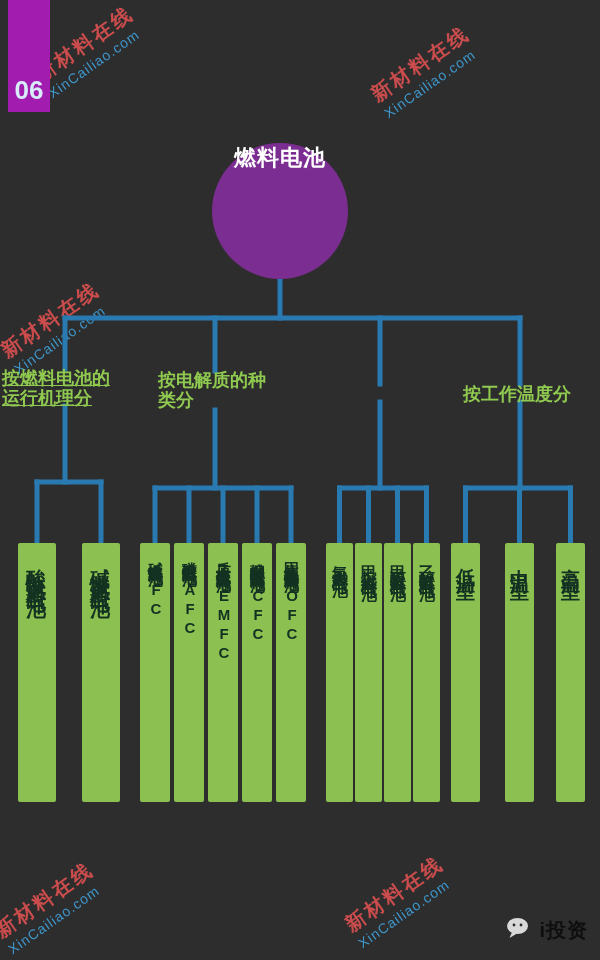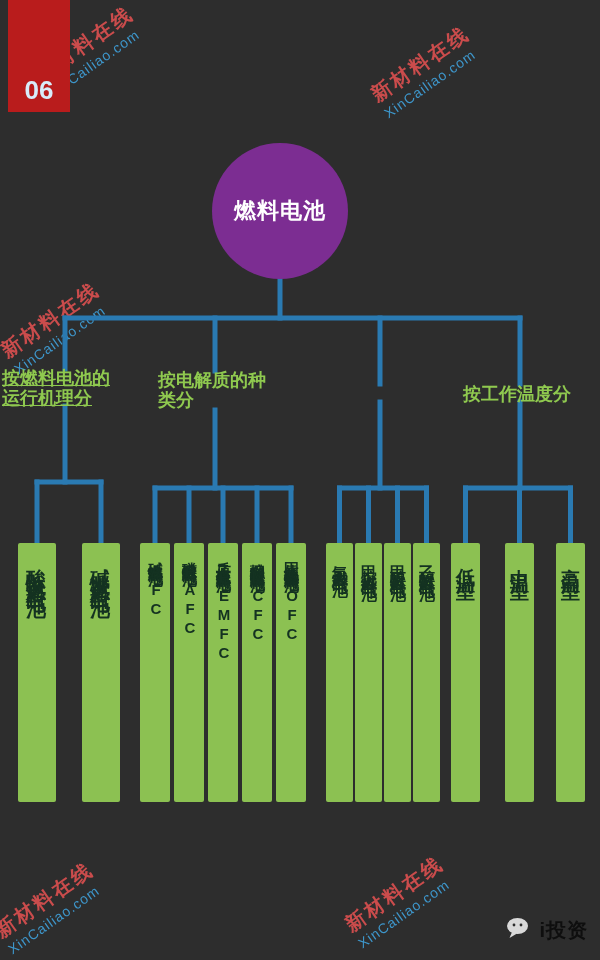--- a/index.html
+++ b/index.html
@@ -7,27 +7,27 @@
   body { font-family:"Liberation Sans","DejaVu Sans",sans-serif; }
 
   .stage { position:relative; width:600px; height:960px; background:#2d2d2d; overflow:hidden; margin:0 auto; }
 
   
   .watermark { position:absolute; transform:rotate(-35deg); transform-origin:left center; opacity:.92; pointer-events:none; }
   .wm-red  { color:#d94f4f; font-size:20px; font-weight:bold; letter-spacing:3px; white-space:nowrap; }
   .wm-blue { color:#3f9fd8; font-size:14px; letter-spacing:1px; white-space:nowrap; }
 
   
-  .badge { position:absolute; left:8px; top:0; width:62px; height:112px; background:#b91c1c; }
+  .badge { position:absolute; left:8px; top:0; width:42px; height:112px; background:#a21caf; }
   .badge .num { position:absolute; bottom:6px; left:0; width:100%; text-align:center; color:#d8ecfa; font-size:26px; font-weight:bold; }
   .page-title { position:absolute; left:60px; top:76px; color:#ffffff; font-size:27px; font-weight:bold; letter-spacing:2px; }
 
   
   .root-node { position:absolute; left:212px; top:143px; width:136px; height:136px; border-radius:50%;
-    background:#7c2d92; display:flex; align-items:center; justify-content:center;
+    background:#7c2d92; display:flex; justify-content:center;
     color:#ffffff; font-size:22px; font-weight:bold; letter-spacing:1px; }
 
   
   .lines { position:absolute; left:0; top:0; }
 
   
   .branch-label { position:absolute; color:#8fc94f; font-weight:bold; font-size:18px; line-height:20px; }
 
   
   .bar { position:absolute; top:543px; height:259px; background:#8cc152; border-radius:2px;

